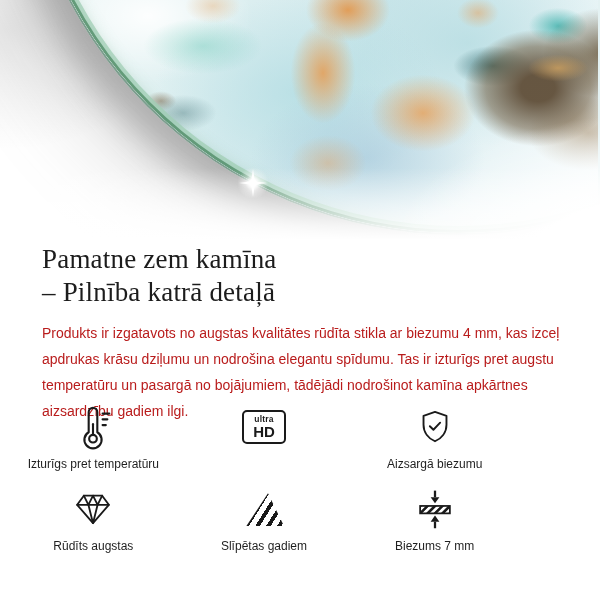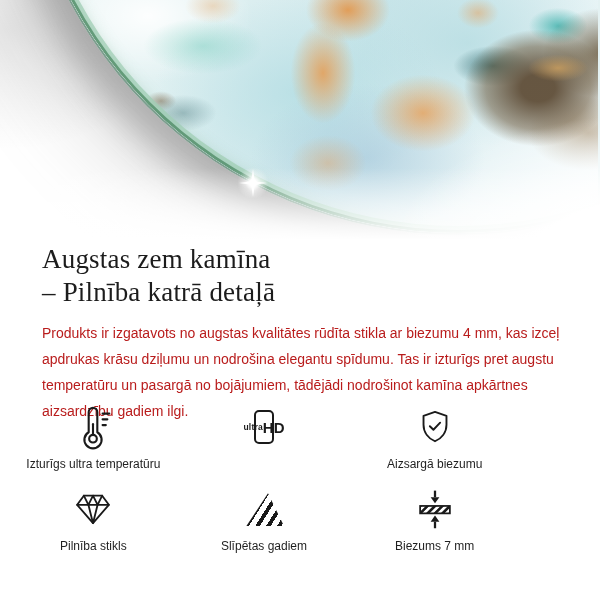--- a/index.html
+++ b/index.html
@@ -105,22 +105,22 @@
   .features {
     left:8px; top:403px; width:512px;
     display:grid; grid-template-columns:repeat(3, 1fr); row-gap:14px;
   }
   .feature { display:flex; flex-direction:column; align-items:center; }
   .icon-box { height:48px; display:flex; align-items:center; justify-content:center; color:#1a1a1a; }
   .feature-label { margin-top:6px; font-size:12px; color:#1f1f1f; text-align:center; }
 
   
   .uhd-badge {
-    width:20px; height:34px; border:2.5px solid #1a1a1a; border-radius:5px;
-    display:flex; align-items:center; justify-content:center;
+    width:44px; height:34px; border:2.5px solid #1a1a1a; border-radius:5px;
+    display:flex; flex-direction:column; align-items:center; justify-content:center;
     color:#1a1a1a; line-height:1;
   }
   .uhd-top { font-size:8.5px; font-weight:700; letter-spacing:0.2px; }
   .uhd-bottom { font-size:15px; font-weight:700; margin-top:1px; }
 
   
   .bevel-tri {
     width:40px; height:34px;
     clip-path: polygon(6% 100%, 60% 4%, 100% 100%);
     background: repeating-linear-gradient(122deg, #191919 0 3.8px, rgba(0,0,0,0) 3.8px 9.2px);
@@ -142,38 +142,38 @@
     <div class="sparkle">
       <div class="glow"></div>
       <svg viewBox="0 0 36 36" width="36" height="36">
         <path d="M18 4 L19.8 16.2 L32 18 L19.8 19.8 L18 32 L16.2 19.8 L4 18 L16.2 16.2 Z" fill="#ffffff" opacity="0.95"></path>
       </svg>
     </div>
   </div>
 
   <div class="content">
     <h1>
-      <span>Augstas zem kamīna</span><br>
+      <span>Pamatne zem kamīna</span><br>
       <span>– Pilnība katrā detaļā</span>
     </h1>
     <p class="description">Produkts ir izgatavots no augstas kvalitātes rūdīta stikla ar biezumu 4 mm, kas izceļ apdrukas krāsu dziļumu un nodrošina elegantu spīdumu. Tas ir izturīgs pret augstu temperatūru un pasargā no bojājumiem, tādējādi nodrošinot kamīna apkārtnes aizsardzību gadiem ilgi.</p>
   </div>
 
   <div class="features">
 
     <div class="feature">
       <div class="icon-box">
         <svg viewBox="0 0 48 48" width="46" height="46" fill="none" stroke="currentColor" stroke-width="2.2" stroke-linecap="round" stroke-linejoin="round">
           <path d="M28.5 29.5 V8.5 A4.5 4.5 0 0 0 19.5 8.5 V29.5 A9 9 0 1 0 28.5 29.5 Z"></path>
           <circle cx="24" cy="36.2" r="4"></circle>
           <path d="M24 31.8 V21"></path>
           <path d="M34 10 h7 M34 16 h5 M34 22 h3.4"></path>
         </svg>
       </div>
-      <div class="feature-label">Izturīgs ultra temperatūru</div>
+      <div class="feature-label">Izturīgs pret temperatūru</div>
     </div>
 
     <div class="feature">
       <div class="icon-box">
         <div class="uhd-badge">
           <span class="uhd-top">ultra</span>
           <span class="uhd-bottom">HD</span>
         </div>
       </div>
     </div>
@@ -190,21 +190,21 @@
 
     <div class="feature">
       <div class="icon-box">
         <svg viewBox="0 0 48 48" width="40" height="40" fill="none" stroke="currentColor" stroke-width="2.2" stroke-linecap="round" stroke-linejoin="round">
           <path d="M13 8 H35 L43 19 L24 41 L5 19 Z"></path>
           <path d="M5 19 H43"></path>
           <path d="M13 8 L18.5 19 L24 8 L29.5 19 L35 8"></path>
           <path d="M18.5 19 L24 41 L29.5 19"></path>
         </svg>
       </div>
-      <div class="feature-label">Pilnība stikls</div>
+      <div class="feature-label">Rūdīts augstas</div>
     </div>
 
     <div class="feature">
       <div class="icon-box">
         <div class="bevel-tri"></div>
       </div>
       <div class="feature-label">Slīpētas gadiem</div>
     </div>
 
     <div class="feature">

